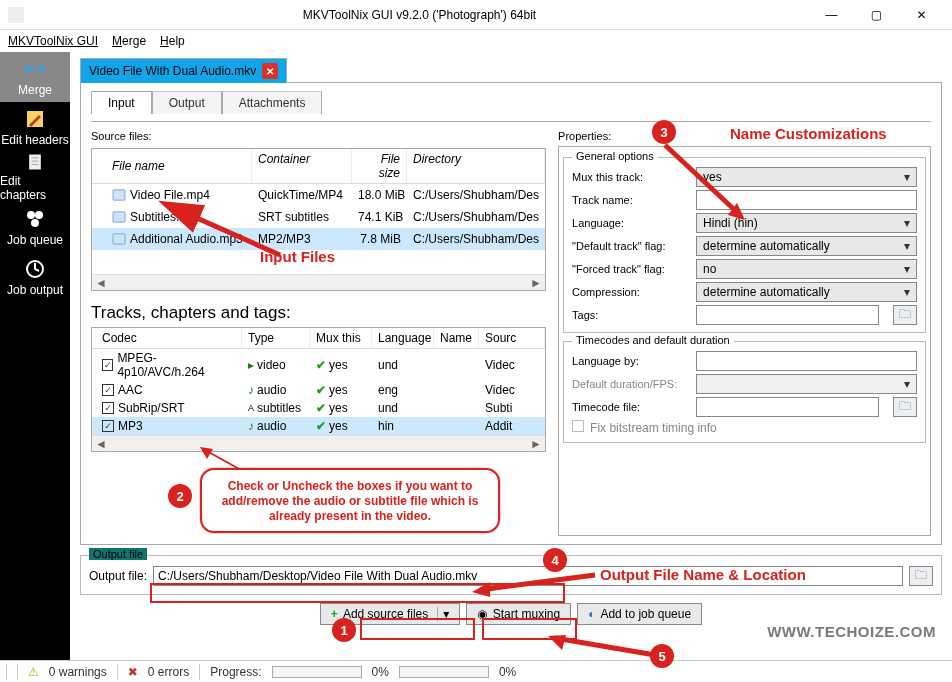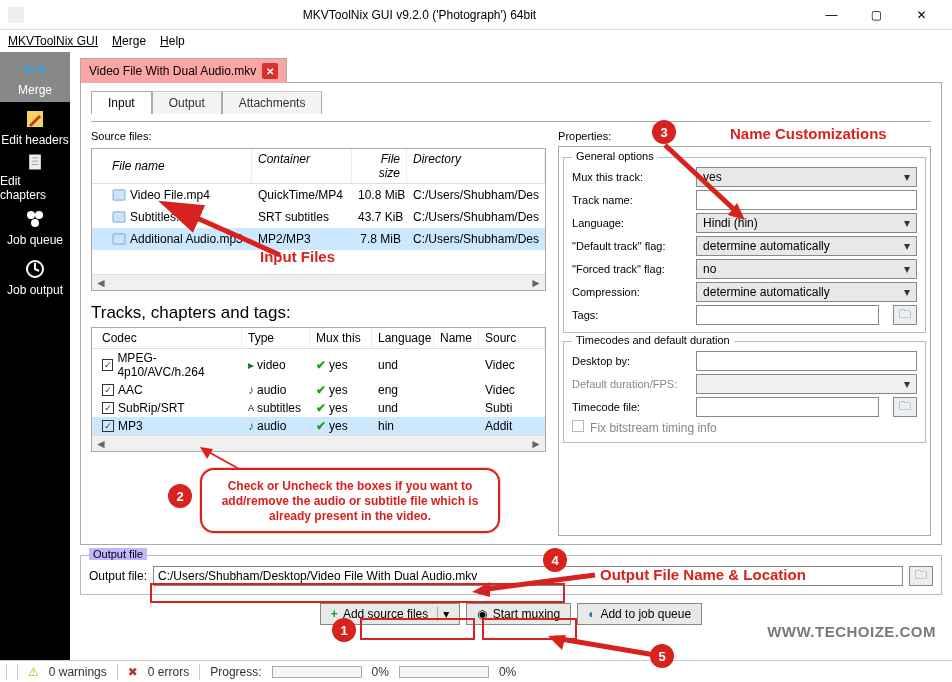--- a/index.html
+++ b/index.html
@@ -19,21 +19,21 @@
 
 .sidebar { position: absolute; left: 0; top: 52px; width: 70px; bottom: 22px; background: #000; color: #fff; display: flex; flex-direction: column; }
 .sidebar .sideitem { height: 50px; display: flex; flex-direction: column; align-items: center; justify-content: center; gap: 2px; font-size: 11px; }
 .sidebar .sideitem.active { background: #888; }
 .sidebar .sideicon { width: 24px; height: 24px; }
 
 
 .main { position: absolute; left: 70px; top: 52px; right: 0; bottom: 22px; padding: 6px 10px 4px 10px; background: #fff; }
 
 
-.filetab { display: inline-flex; align-items: center; border: 1px solid #aaa; border-bottom: none; padding: 4px 8px; gap: 6px; background: #fca5a5; position: relative; z-index: 2; }
+.filetab { display: inline-flex; align-items: center; border: 1px solid #aaa; border-bottom: none; padding: 4px 8px; gap: 6px; background: #0ea5e9; position: relative; z-index: 2; }
 .filetab .closex { background: #d8312e; color: #fff; width: 16px; height: 16px; display: flex; align-items: center; justify-content: center; border-radius: 2px; font-size: 10px; font-weight: bold;}
 
 
 .panel { border: 1px solid #aaa; padding: 8px 10px; position: relative; margin-top: -1px; }
 
 
 .innertabs { display: flex; gap: 0; margin-bottom: 8px; }
 .innertab { padding: 4px 16px; border: 1px solid #aaa; border-bottom: none; background: #fff; }
 .innertab.inactive { color: #333; background: #f4f4f4; border-top-color: #ccc; }
 .tabline { border-bottom: 1px solid #aaa; margin-top: -1px; margin-bottom: 8px; }
@@ -77,21 +77,21 @@
 .proprow label { width: 110px; font-size: 11px; }
 .proprow .field { flex: 1; height: 20px; border: 1px solid #888; background: #e8e8e8; padding: 1px 6px; display: flex; align-items: center; justify-content: space-between; }
 .proprow .field.white { background: #fff; }
 .proprow .field .dd { color: #333; }
 .iconbtn { width: 24px; height: 20px; border: 1px solid #888; background: #eee; display:flex; align-items:center; justify-content:center;}
 .pgroup { border: 1px solid #bbb; padding: 6px 4px 4px 4px; position: relative; margin: 8px 2px; }
 .pgroup .legend { position:absolute; top:-8px; left:8px; background:#fff; padding:0 4px; font-size:11px; }
 
 
 .outputgroup { border: 1px solid #bbb; padding: 10px 8px 8px 8px; margin-top: 10px; position: relative; }
-.outputgroup .legend { position:absolute; top:-8px; left:8px; background:#c4b5fd; padding:0 4px; font-size:11px; }
+.outputgroup .legend { position:absolute; top:-8px; left:8px; background:#0f766e; padding:0 4px; font-size:11px; }
 .outputrow { display: flex; align-items: center; gap: 6px; }
 .outputrow input { flex:1; height: 20px; border:1px solid #888; padding: 1px 4px; }
 
 
 .btnrow { display:flex; justify-content:center; gap:6px; margin-top: 8px; align-items:center;}
 .btn { border: 1px solid #888; background: #e9e9e9; padding: 3px 10px; display:flex; align-items:center; gap:5px; }
 .btn.split::after { content: "▾"; margin-left: 4px; border-left: 1px solid #aaa; padding-left: 5px; }
 
 .watermark { position:absolute; right: 16px; bottom: 42px; font-weight:bold; color:#7a7a7a; font-size: 15px; letter-spacing: 0.5px;}
 
@@ -199,32 +199,32 @@
           </div>
           <div class="rows">
             <div class="row">
               <div class="c-fn">
                   <svg class="folder-ico" viewBox="0 0 16 14">
                     <rect x="1" y="1" width="14" height="12" rx="1" fill="#cfe3f6" stroke="#6aa0d8"></rect>
                   </svg>
                   <span>Video File.mp4</span>
                 </div>
               <div class="c-ct">QuickTime/MP4</div>
-              <div class="c-fs">10.8 MiB</div>
+              <div class="c-fs">18.0 MiB</div>
               <div class="c-dir">C:/Users/Shubham/Des</div>
             </div>
             <div class="row">
               <div class="c-fn">
                   <svg class="folder-ico" viewBox="0 0 16 14">
                     <rect x="1" y="1" width="14" height="12" rx="1" fill="#cfe3f6" stroke="#6aa0d8"></rect>
                   </svg>
                   <span>Subtitles.srt</span>
                 </div>
               <div class="c-ct">SRT subtitles</div>
-              <div class="c-fs">43.7 KiB</div>
+              <div class="c-fs">74.1 KiB</div>
               <div class="c-dir">C:/Users/Shubham/Des</div>
             </div>
             <div class="row selected">
               <div class="c-fn">
                   <svg class="folder-ico" viewBox="0 0 16 14">
                     <rect x="1" y="1" width="14" height="12" rx="1" fill="#cfe3f6" stroke="#6aa0d8"></rect>
                   </svg>
                   <span>Additional Audio.mp3</span>
                 </div>
               <div class="c-ct">MP2/MP3</div>
@@ -378,21 +378,21 @@
                 </div>
                 <div class="iconbtn">
                   <span style="color:#2a6fb5;">🗀</span>
                 </div>
               </div>
           </div>
 
           <div class="pgroup">
             <div class="legend">Timecodes and default duration</div>
             <div class="proprow">
-                <label>Desktop by:</label>
+                <label>Language by:</label>
                 <div class="field white"></div>
               </div>
             <div class="proprow">
                 <label style="color:#888;">Default duration/FPS:</label>
                 <div class="field" style="background:#f0f0f0;">
                   <span></span>
                   <span class="dd">▾</span>
                 </div>
               </div>
             <div class="proprow">

